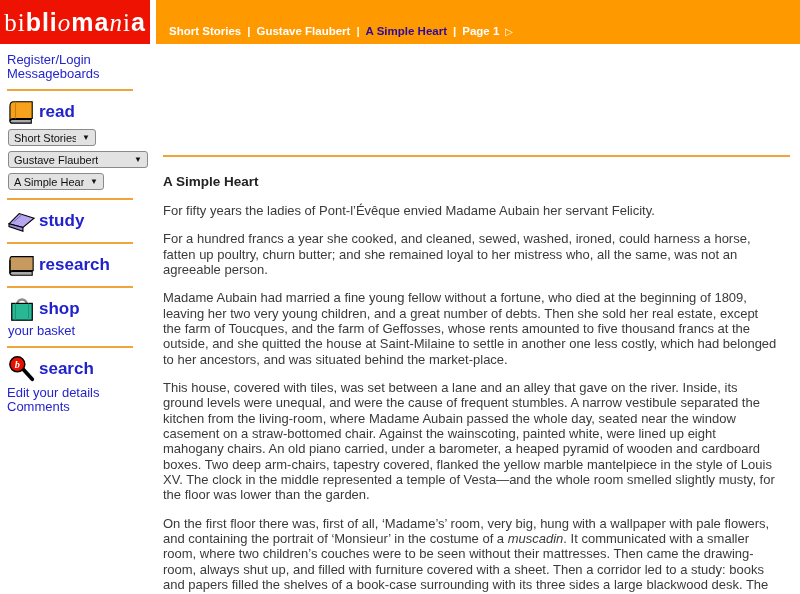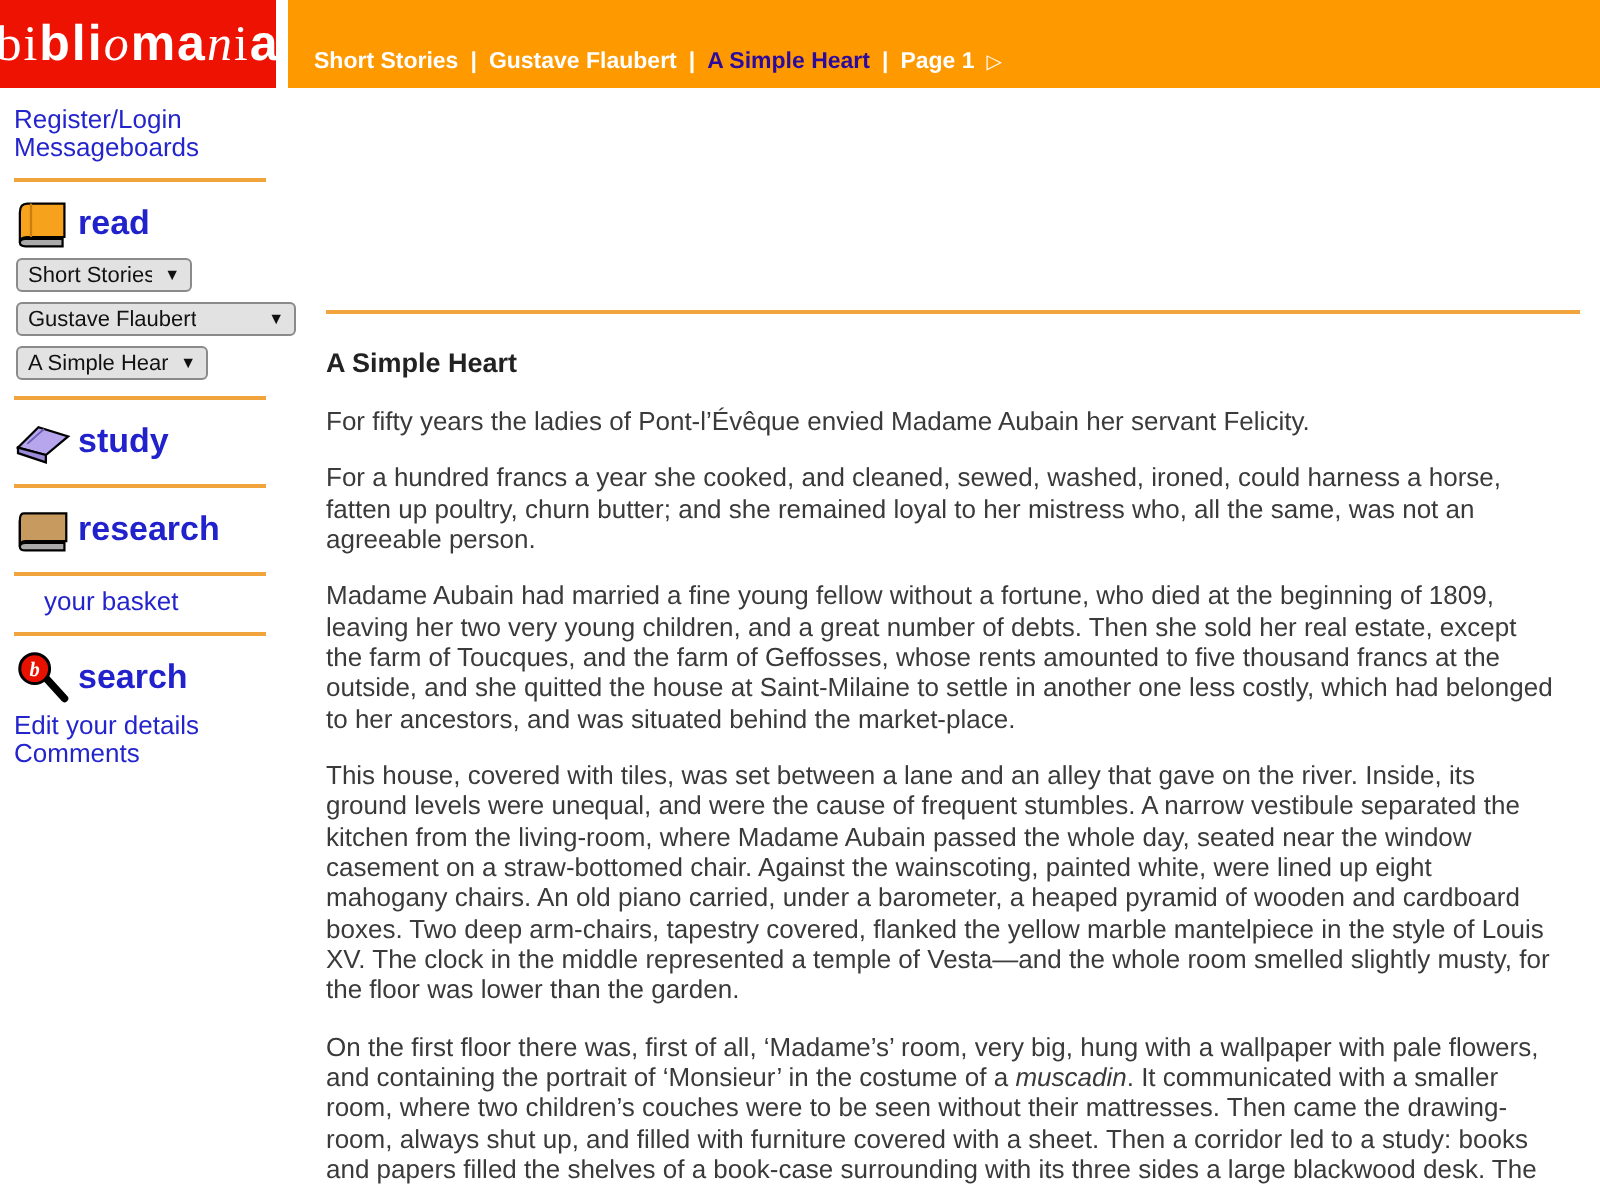--- a/index.html
+++ b/index.html
@@ -1,21 +1,21 @@
 <!DOCTYPE html>
 <html><head>
 <meta charset="utf-8">
 <style>
   * { margin:0; padding:0; box-sizing:border-box; }
   html,body { width:800px; height:594px; background:#ffffff; overflow:hidden;
               font-family:"Liberation Sans", sans-serif; }
 
   
   .header { display:flex; height:44px; }
-  .logo-box { width:138px; background:#ee1203; display:flex; align-items:center;
+  .logo-box { width:150px; background:#ee1203; display:flex; align-items:center;
               justify-content:center; flex:none; }
   .logo { color:#fff; font-size:25px; letter-spacing:1px; white-space:nowrap; }
   .logo .seg-serif  { font-family:"Liberation Serif", serif; font-weight:400; }
   .logo .seg-bold   { font-family:"Liberation Sans", sans-serif; font-weight:700; }
   .logo .seg-italic { font-family:"Liberation Serif", serif; font-style:italic; font-weight:400; }
   .header-gap { width:6px; background:#fff; flex:none; }
   .crumb-bar { flex:1; background:#ff9900; display:flex; align-items:flex-end;
                padding:0 0 7px 13px; }
   .crumbs { font-size:11.5px; font-weight:700; color:#fff; display:flex; gap:6px;
             align-items:center; white-space:nowrap; }
@@ -37,21 +37,21 @@
   .section-row .icon { width:30px; height:26px; flex:none; display:flex;
                        align-items:center; justify-content:center; }
   .section-label { color:#2222cc; font-weight:700; font-size:17px; }
   .dropdown { background:#e2e2e2; border:1px solid #8a8a8a; border-radius:3px;
               height:17px; display:flex; align-items:center; justify-content:space-between;
               padding:0 5px; margin:0 0 5px 1px; font-size:11px; color:#111;
               cursor:pointer; }
   .dropdown .dd-label { white-space:nowrap; overflow:hidden; }
   .dropdown .dd-arrow { font-size:8px; color:#111; margin-left:6px; }
   .dd-1 { width:88px; } .dd-2 { width:140px; } .dd-3 { width:96px; }
-  .basket { margin:-2px 0 2px 15px; }
+  .basket { margin:-2px 0 2px 1px; }
   .bottom-links { margin-top:0; }
 
   
   .content-rule { border:none; border-top:2px solid #f2a43c; margin:0 0 0 0; }
   .story-title { font-size:13.5px; font-weight:700; color:#222; margin:17px 0 14px 0; }
   .story p { font-size:13px; line-height:1.18; color:#3a3a3a; margin:0 12px 13px 0; }
   .story .ital { font-style:italic; }
 </style>
 </head>
 <body>
@@ -128,20 +128,30 @@
           <path d="M6 21 L27 21 L27 25 L6 25 Q3 25 3 23 Q3 21 6 21 Z" fill="#aaaaaa" stroke="#000" stroke-width="1.2"></path>
           <path d="M5 5 Q3 5 3 9 L3 23 Q3 20 6 20 L28 20 L28 5 Z" fill="#c79a5f" stroke="#000" stroke-width="1.2"></path>
           <path d="M3 23 L3 9" stroke="#000" stroke-width="1.2" fill="none"></path>
         </svg>
       </span>
       <span class="section-label">research</span>
     </div>
 
     <hr class="divider">
 
+    <div class="section-row">
+      <span class="icon">
+        <svg width="30" height="28" viewBox="0 0 32 30">
+          <path d="M11 10 C11 3 21 3 21 10" fill="none" stroke="#8a8a8a" stroke-width="2.6"></path>
+          <rect x="5" y="9" width="22" height="18" fill="#28b893" stroke="#000" stroke-width="1.3"></rect>
+          <path d="M9 9 L9 27 M23 9 L23 27" stroke="#1d8f72" stroke-width="1" fill="none"></path>
+        </svg>
+      </span>
+      <span class="section-label">shop</span>
+    </div>
     <a class="slink basket">your basket</a>
 
     <hr class="divider">
 
     <div class="section-row">
       <span class="icon">
         <svg width="30" height="28" viewBox="0 0 32 30">
           <line x1="17" y1="15" x2="27" y2="26" stroke="#000" stroke-width="4" stroke-linecap="round"></line>
           <circle cx="11" cy="10" r="8" fill="#e81100" stroke="#000" stroke-width="1.6"></circle>
           <text x="11" y="14" text-anchor="middle" font-family="Liberation Serif, serif" font-style="italic" font-weight="bold" font-size="11" fill="#fff">b</text>

